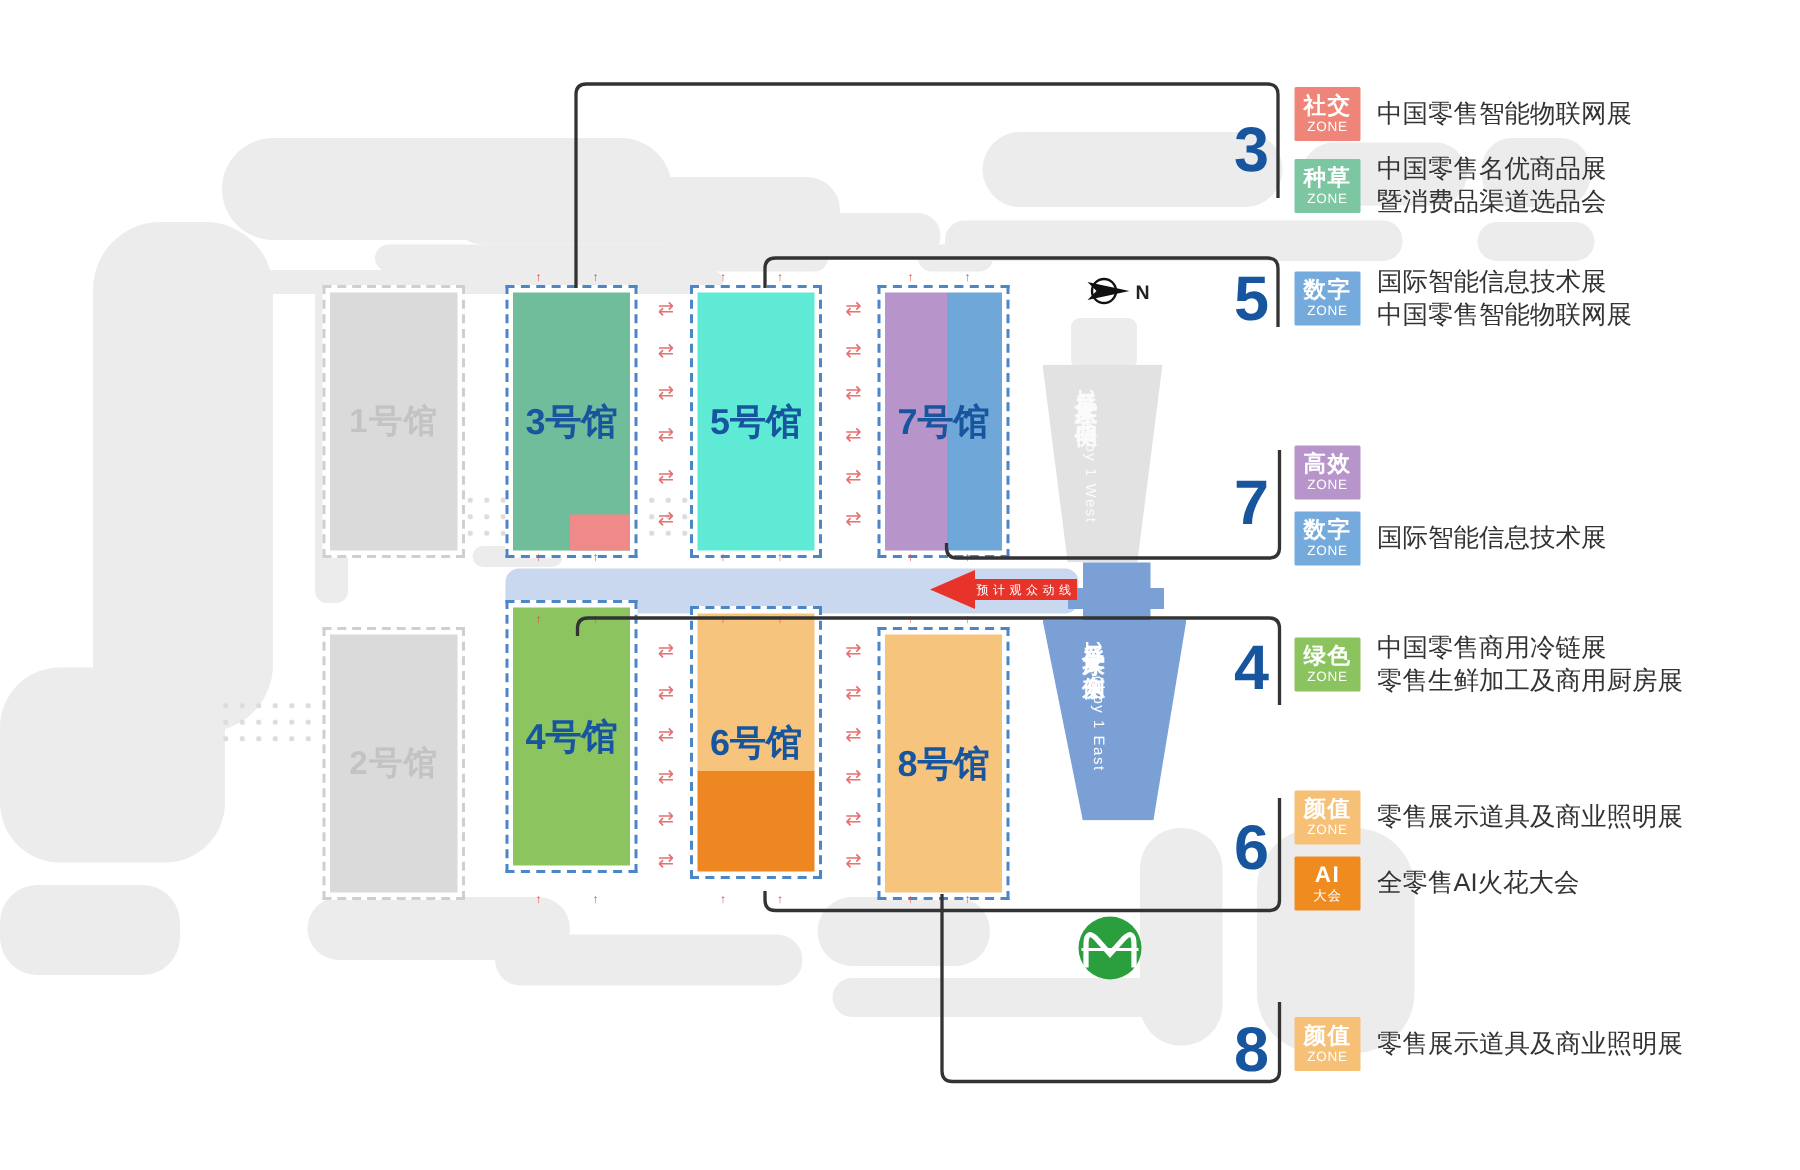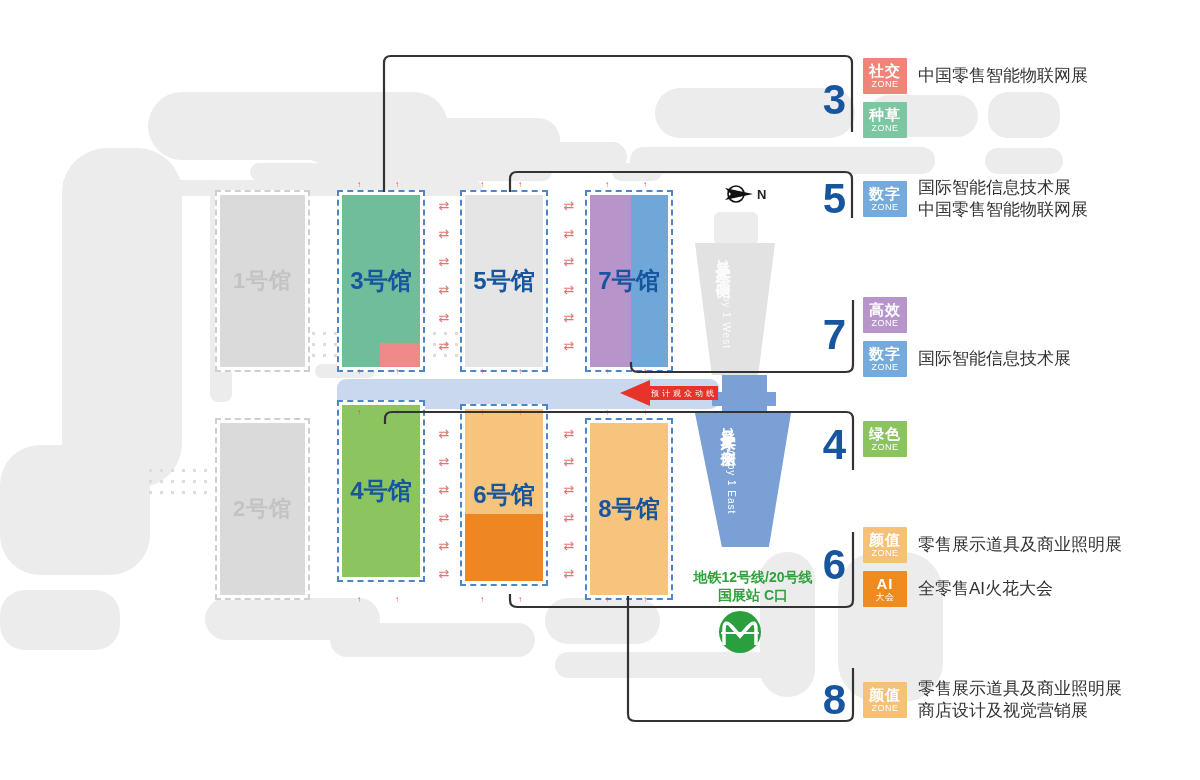--- a/index.html
+++ b/index.html
@@ -118,21 +118,21 @@
         <div class="hfill" style="background: rgb(111, 189, 154);">
           <div class="chip" style="background: rgb(240, 138, 138);"></div>
           <div class="hlab">3号馆</div>
         </div>
       </div>
       <div class="dmark" style="left: 357px; top: 181px;">↑</div>
       <div class="dmark" style="left: 395px; top: 181px;">↑</div>
       <div class="dmark" style="left: 357px; top: 368px;">↑</div>
       <div class="dmark" style="left: 395px; top: 368px;">↑</div>
       <div class="hall" style="left: 460px; top: 190px;">
-        <div class="hfill" style="background: #e5e5e5;">
+        <div class="hfill" style="background: #5eead4;">
           <div class="hlab">5号馆</div>
         </div>
       </div>
       <div class="dmark" style="left: 480px; top: 181px;">↑</div>
       <div class="dmark" style="left: 518px; top: 181px;">↑</div>
       <div class="dmark" style="left: 480px; top: 368px;">↑</div>
       <div class="dmark" style="left: 518px; top: 368px;">↑</div>
       <div class="hall" style="left: 585px; top: 190px;">
         <div class="hfill" style="background: linear-gradient(90deg, rgb(183, 149, 203) 0px, rgb(183, 149, 203) 53%, rgb(111, 167, 217) 53%, rgb(111, 167, 217) 100%);">
           <div class="hlab">7号馆</div>
@@ -204,20 +204,24 @@
           </div>
           <div class="zlines">
             <div>中国零售智能物联网展</div>
           </div>
         </div>
         <div class="zrow">
           <div class="badge" style="background: rgb(124, 198, 161);">
             <div class="b1">种草</div>
             <div class="b2">ZONE</div>
           </div>
+          <div class="zlines">
+            <div>中国零售名优商品展</div>
+            <div>暨消费品渠道选品会</div>
+          </div>
         </div>
       </div>
       <div class="lnum" style="top: 176px;">5</div>
       <div class="lrows" style="top: 177px;">
         <div class="zrow">
           <div class="badge" style="background: rgb(116, 171, 220);">
             <div class="b1">数字</div>
             <div class="b2">ZONE</div>
           </div>
           <div class="zlines">
@@ -243,20 +247,24 @@
             <div>国际智能信息技术展</div>
           </div>
         </div>
       </div>
       <div class="lnum" style="top: 422px;">4</div>
       <div class="lrows" style="top: 421px;">
         <div class="zrow">
           <div class="badge" style="background: rgb(139, 196, 95);">
             <div class="b1">绿色</div>
             <div class="b2">ZONE</div>
+          </div>
+          <div class="zlines">
+            <div>中国零售商用冷链展</div>
+            <div>零售生鲜加工及商用厨房展</div>
           </div>
         </div>
       </div>
       <div class="lnum" style="top: 542px;">6</div>
       <div class="lrows" style="top: 527px;">
         <div class="zrow">
           <div class="badge" style="background: rgb(246, 192, 119);">
             <div class="b1">颜值</div>
             <div class="b2">ZONE</div>
           </div>
@@ -276,30 +284,25 @@
       </div>
       <div class="lnum" style="top: 677px;">8</div>
       <div class="lrows" style="top: 678px;">
         <div class="zrow">
           <div class="badge" style="background: rgb(246, 192, 119);">
             <div class="b1">颜值</div>
             <div class="b2">ZONE</div>
           </div>
           <div class="zlines">
             <div>零售展示道具及商业照明展</div>
-            <div>商店设计及视觉营销展</div>
-          </div>
-        </div>
-      </div>
-    </div>
-
-  <div id="metro-text">
-    <div>地铁12号线/20号线</div>
-    <div>国展站 C口</div>
-  </div>
+          </div>
+        </div>
+      </div>
+    </div>
+
 
   <svg width="1200" height="780" viewBox="0 0 1200 780" style="position:absolute;left:0;top:0;pointer-events:none;">
     <g fill="none" stroke="#333" stroke-width="2.2">
       <path d="M 384 192 L 384 63 Q 384 56 391 56 L 845 56 Q 852 56 852 63 L 852 132"></path>
       <path d="M 510 192 L 510 179 Q 510 172 517 172 L 845 172 Q 852 172 852 179 L 852 218"></path>
       <path d="M 631 362 L 631 365 Q 631 372 638 372 L 846 372 Q 853 372 853 365 L 853 300"></path>
       <path d="M 385 424 L 385 419 Q 385 412 392 412 L 846 412 Q 853 412 853 419 L 853 470"></path>
       <path d="M 510 594 L 510 600 Q 510 607 517 607 L 846 607 Q 853 607 853 600 L 853 532"></path>
       <path d="M 628 596 L 628 714 Q 628 721 635 721 L 846 721 Q 853 721 853 714 L 853 668"></path>
     </g>

